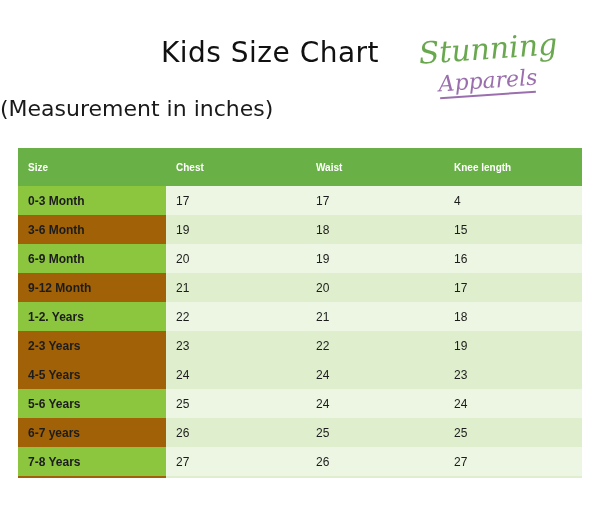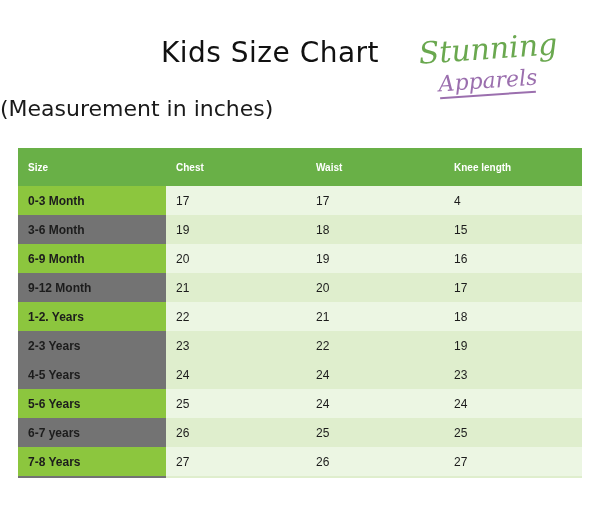--- a/index.html
+++ b/index.html
@@ -107,21 +107,21 @@
     color: #111111;
   }
   
   col.c0 { width: 148px; }
   col.c1 { width: 140px; }
   col.c2 { width: 138px; }
   col.c3 { width: 138px; }
 
   
   tr.row-a td.label-cell { background: #8cc63e; }
-  tr.row-b td.label-cell { background: #737373; }
+  tr.row-b td.label-cell { background: #a16207; }
   tr.row-a td.data-cell  { background: #ecf6e3; }
   tr.row-b td.data-cell  { background: #dfeecd; }
 
   .footer-space {
     position: absolute;
     left: 0;
     top: 478px;
     width: 600px;
     height: 44px;
     background: #ffffff;

